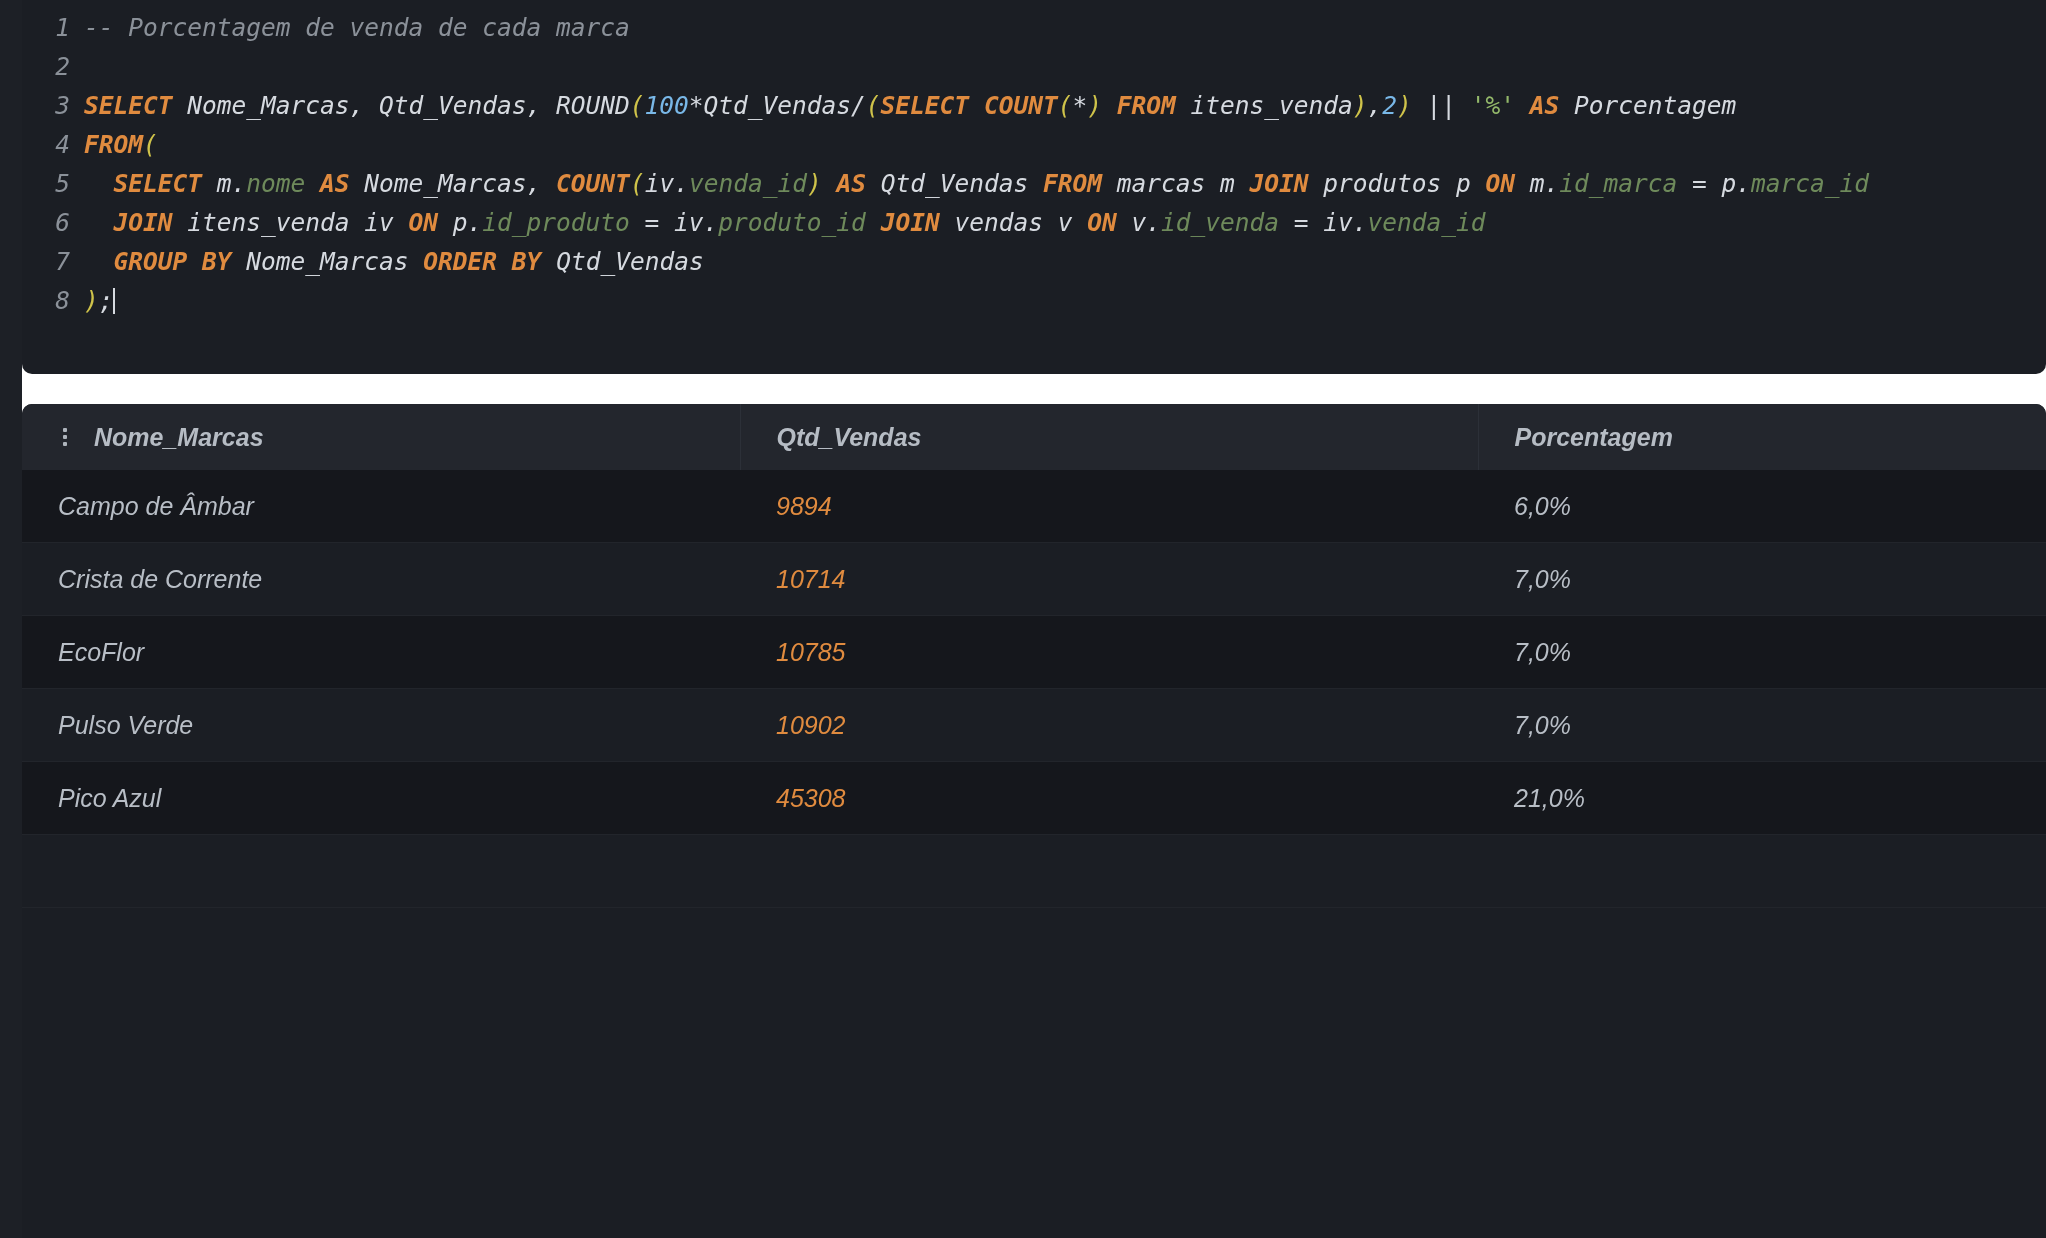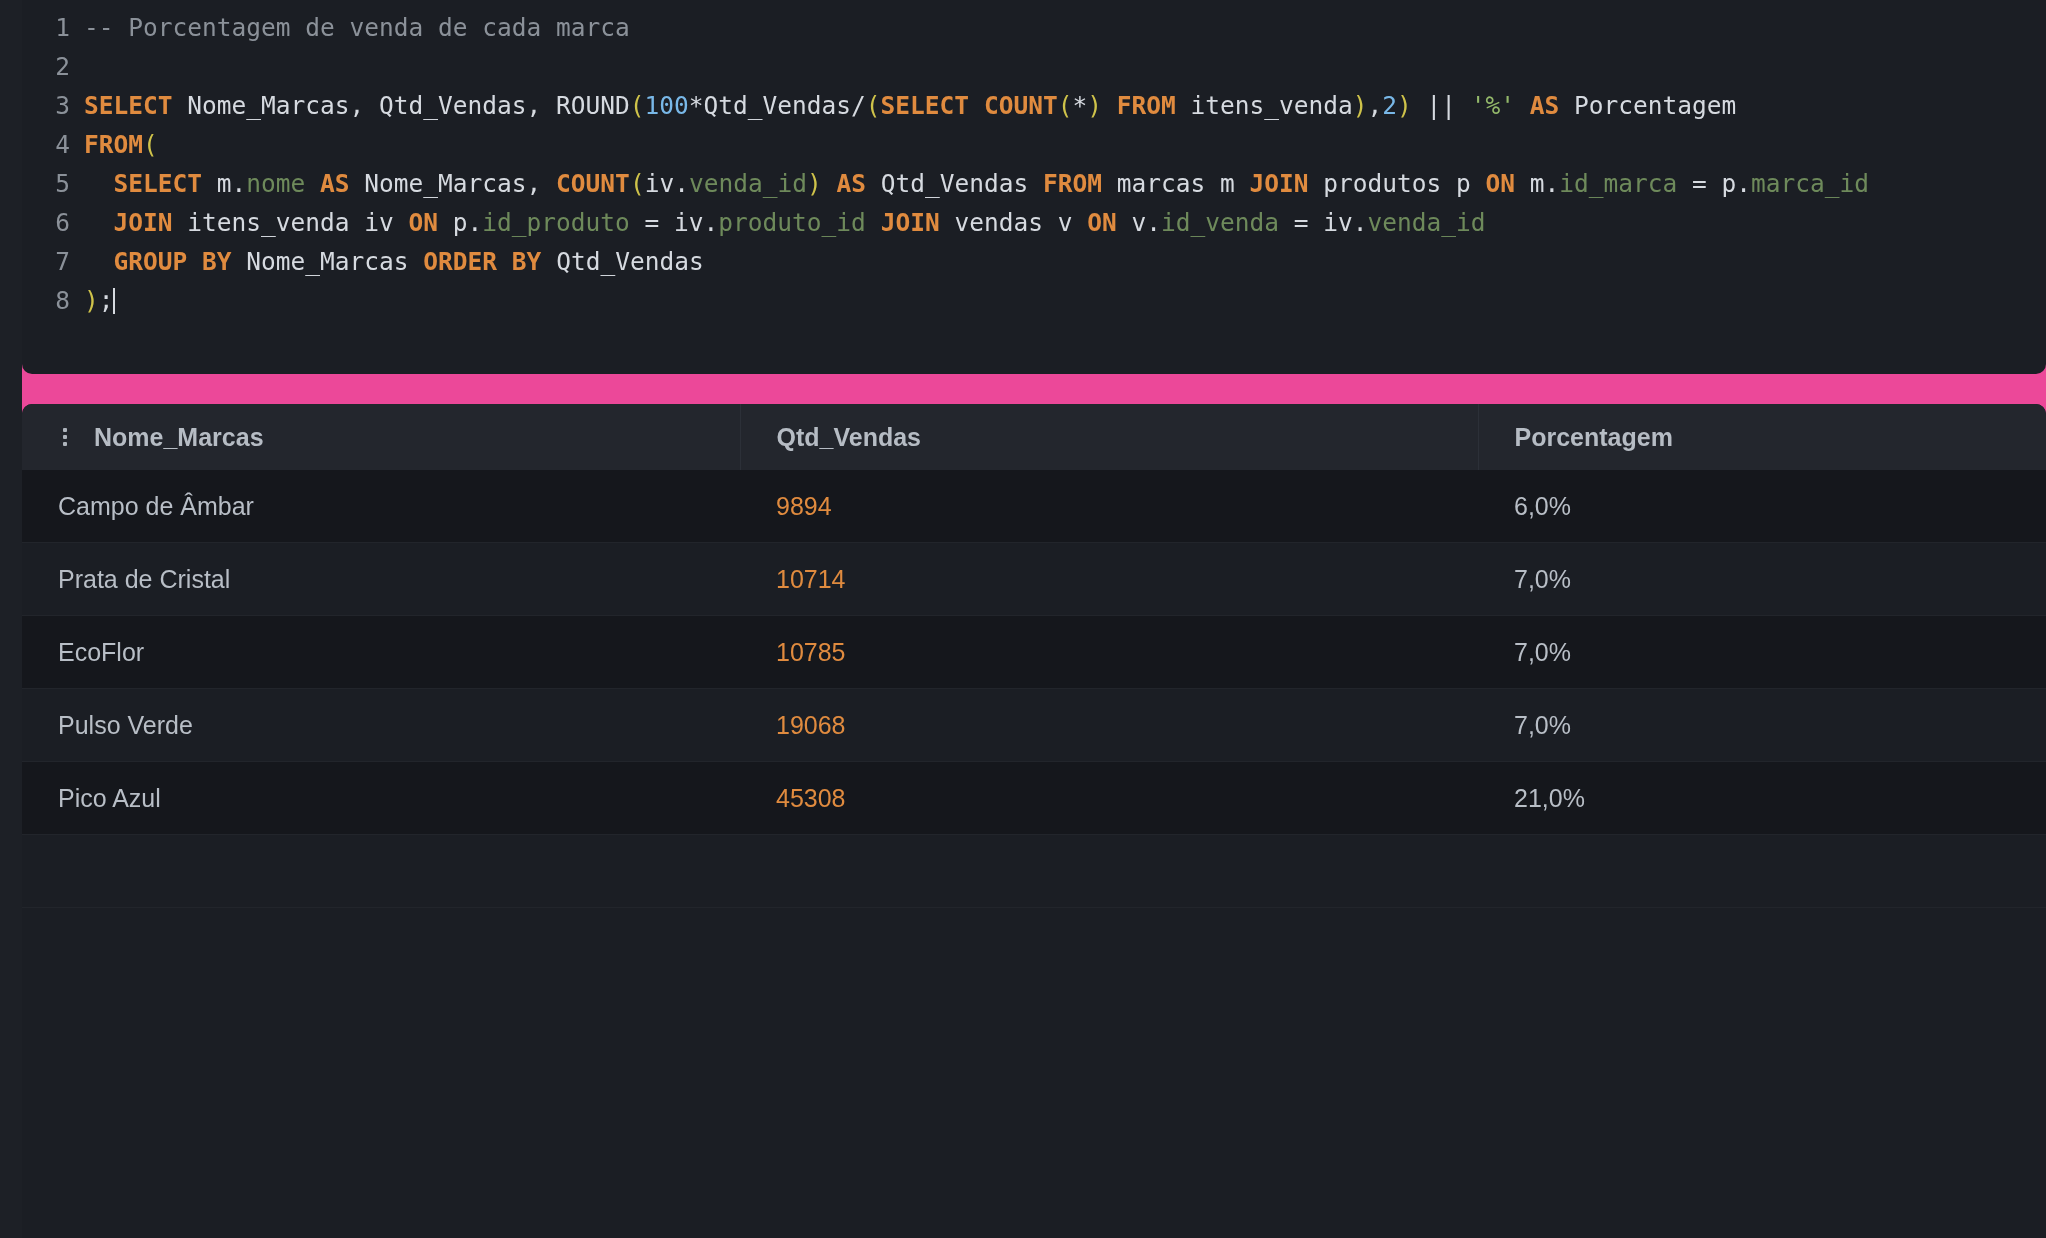--- a/index.html
+++ b/index.html
@@ -12,21 +12,22 @@
   }
   body {
     font-family: "Liberation Sans", sans-serif;
     -webkit-font-smoothing: antialiased;
   }
 
   #app {
     position: relative;
     width: 2046px;
     height: 956px;
-    background: #ec4899;
+    background: #ffffff;
+    font-style: italic;
   }
 
   
   .left-rail {
     position: absolute;
     left: 0; top: 0;
     width: 22px; height: 1238px;
     background: #1d2026;
   }
 
@@ -192,32 +193,32 @@
           </th>
         </tr>
       </thead>
       <tbody id="results-body">
           <tr>
             <td class="td-name">Campo de Âmbar</td>
             <td class="td-qtd">9894</td>
             <td class="td-pct">6,0%</td>
           </tr>
           <tr>
-            <td class="td-name">Prata de Cristal</td>
+            <td class="td-name">Crista de Corrente</td>
             <td class="td-qtd">10714</td>
             <td class="td-pct">7,0%</td>
           </tr>
           <tr>
             <td class="td-name">EcoFlor</td>
             <td class="td-qtd">10785</td>
             <td class="td-pct">7,0%</td>
           </tr>
           <tr>
             <td class="td-name">Pulso Verde</td>
-            <td class="td-qtd">19068</td>
+            <td class="td-qtd">10902</td>
             <td class="td-pct">7,0%</td>
           </tr>
           <tr>
             <td class="td-name">Pico Azul</td>
             <td class="td-qtd">45308</td>
             <td class="td-pct">21,0%</td>
           </tr>
           <tr class="filler">
             <td>&nbsp;</td>
             <td>&nbsp;</td>

